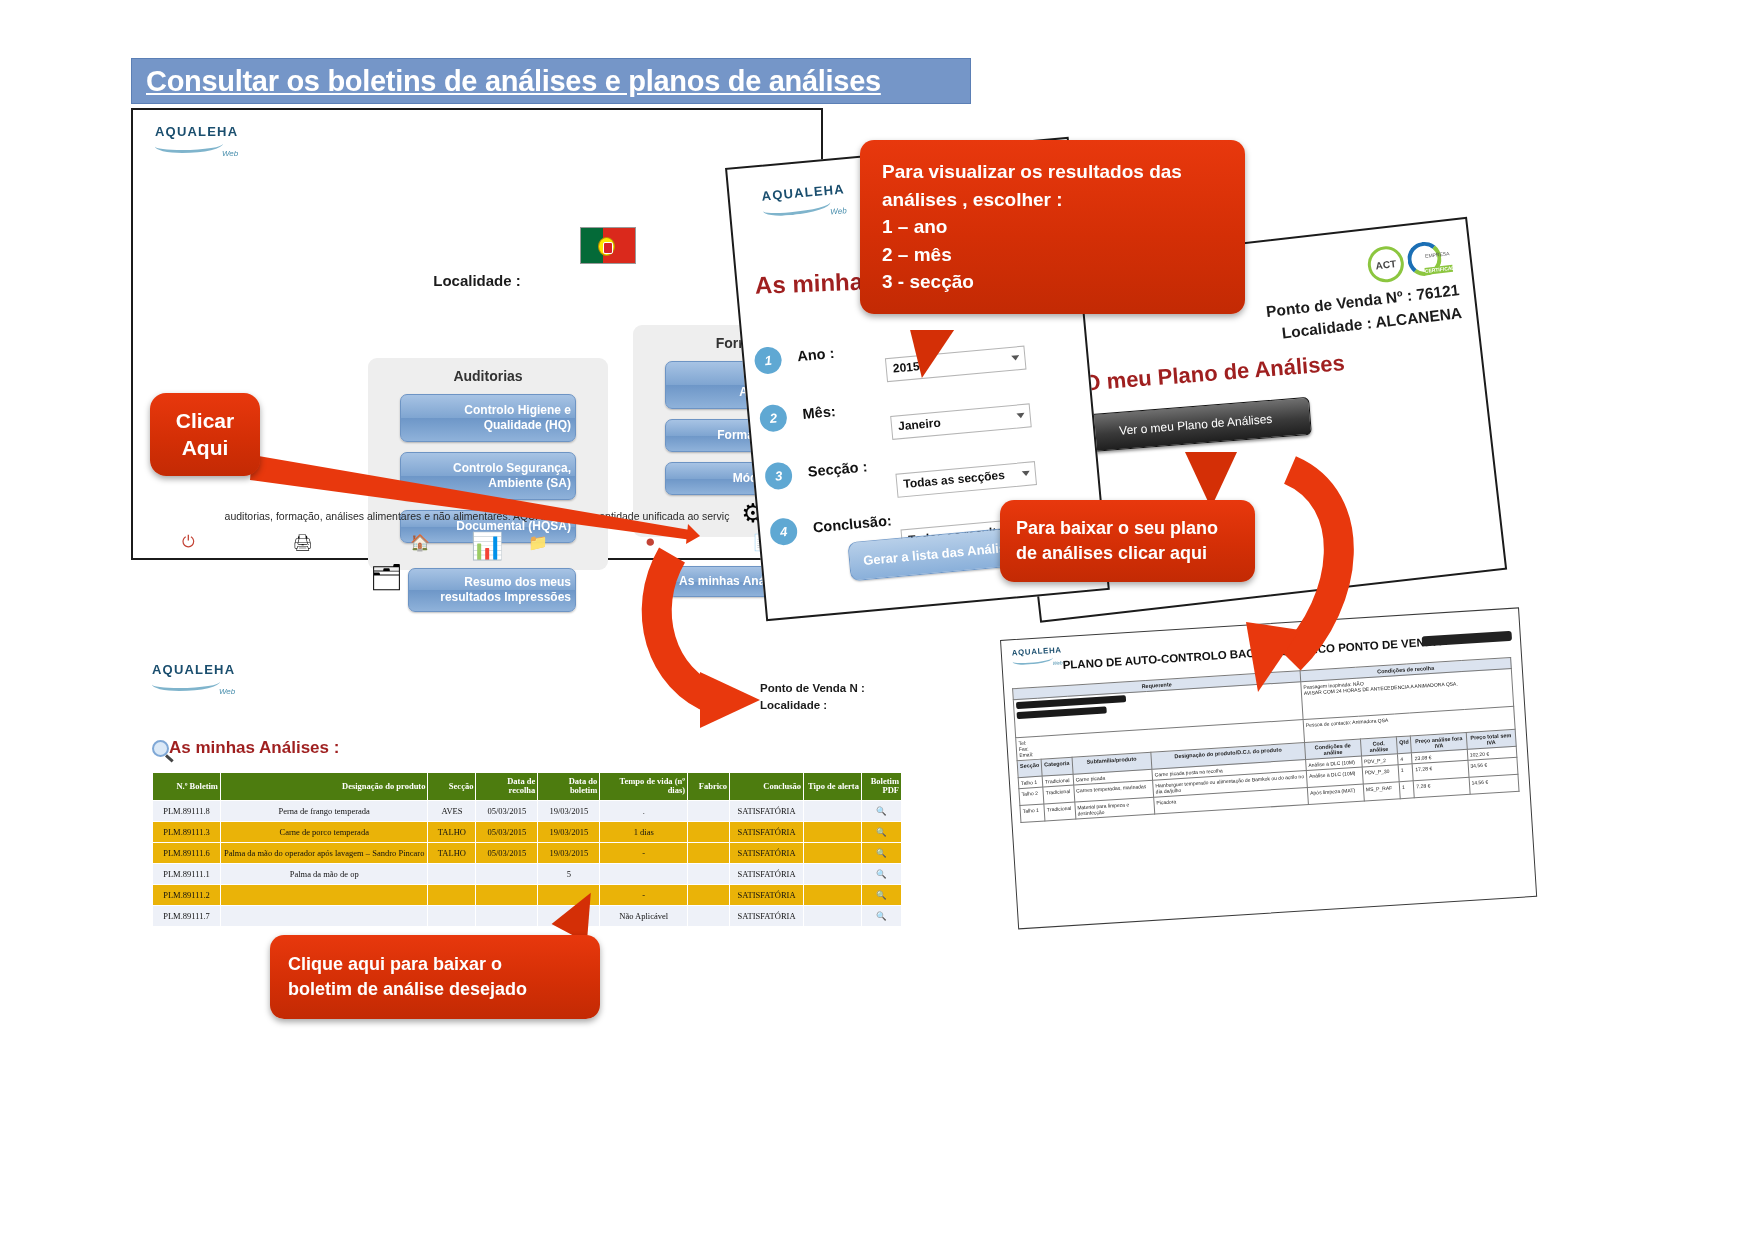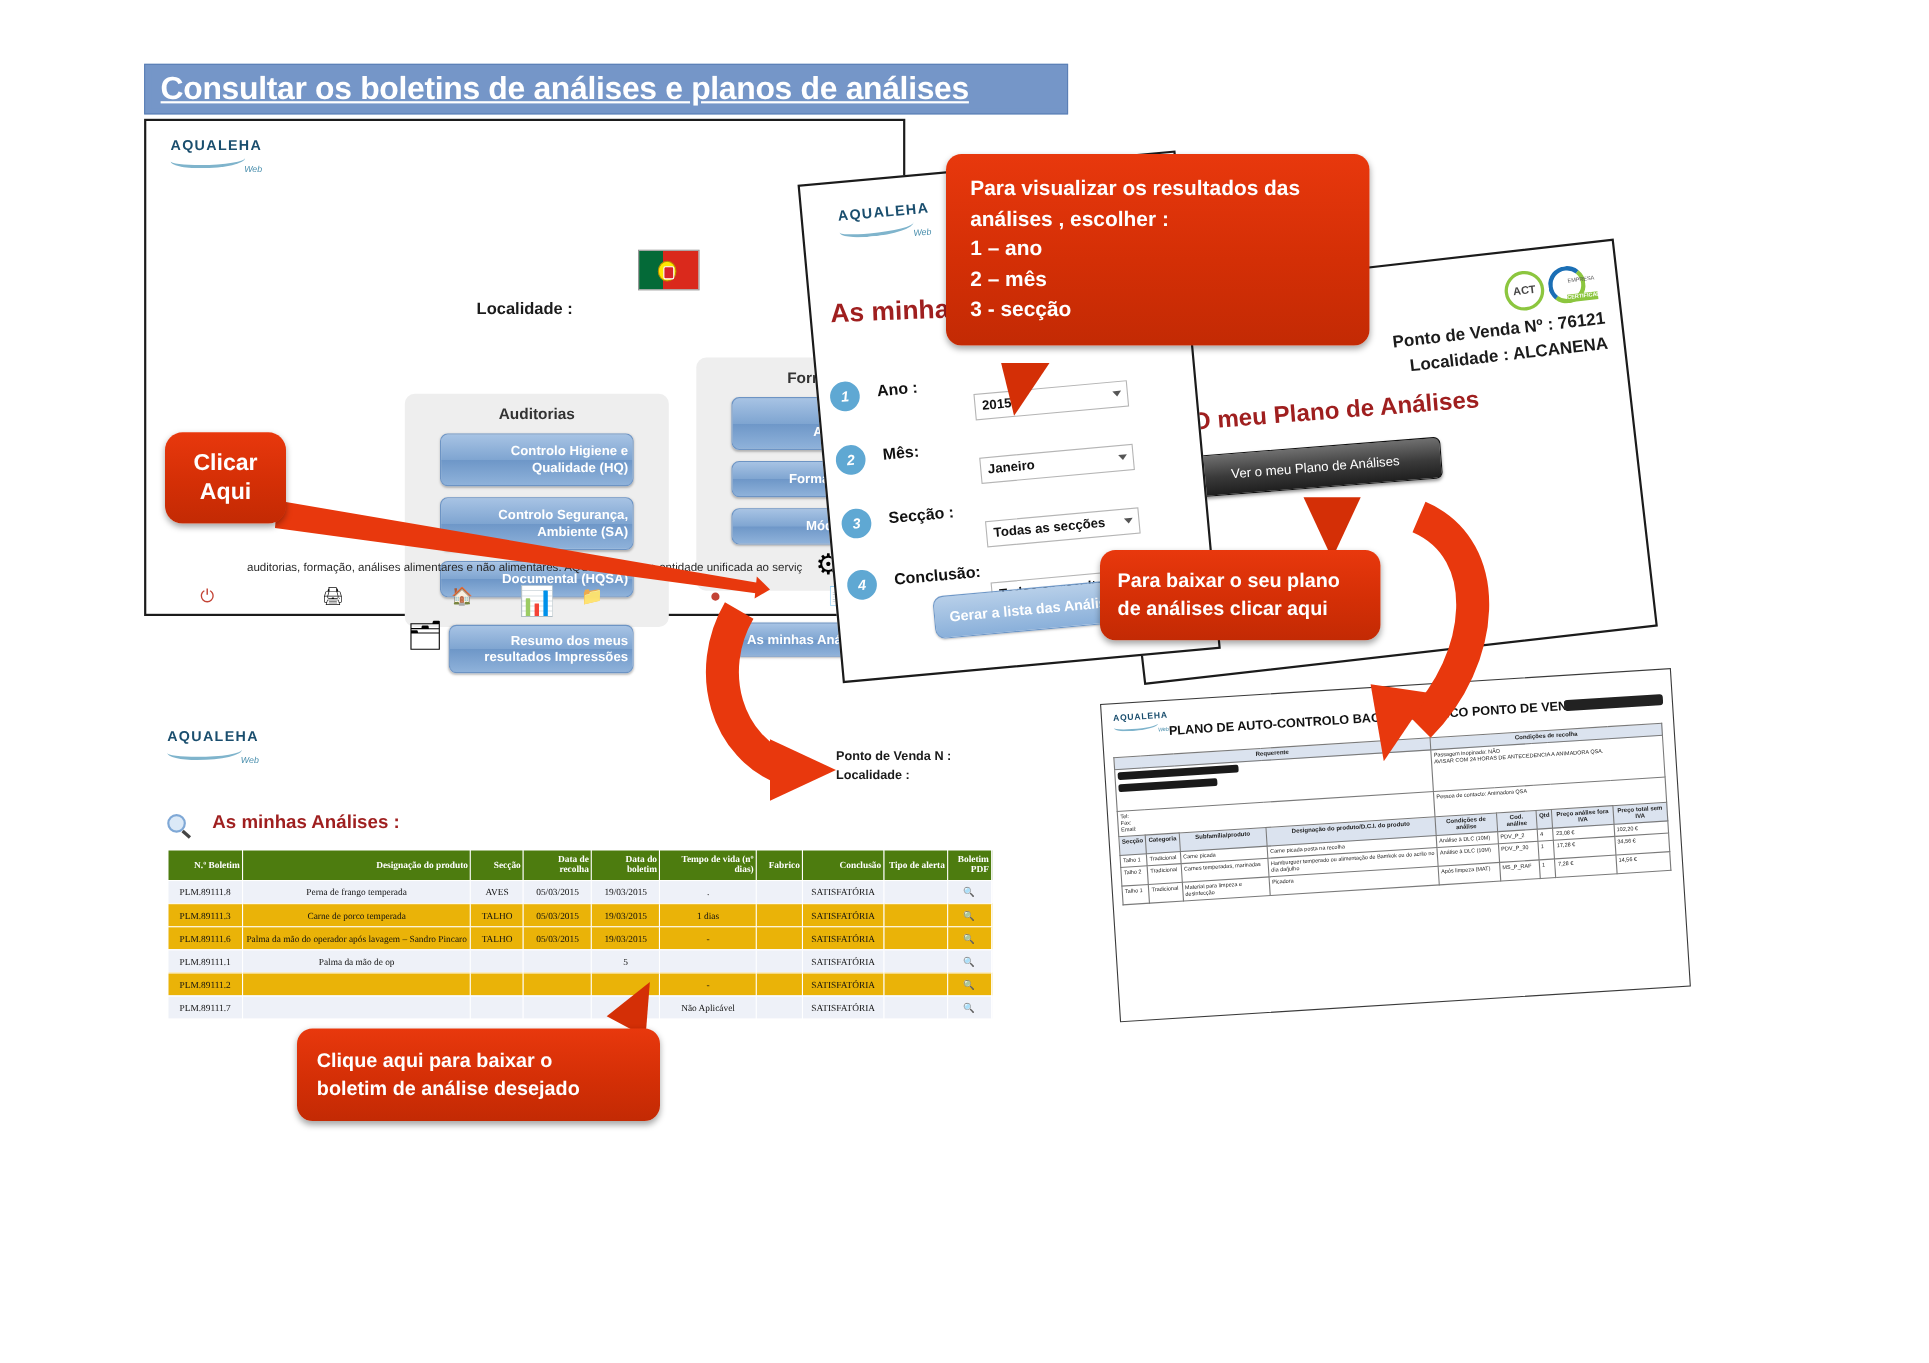--- a/index.html
+++ b/index.html
@@ -193,21 +193,21 @@
   #panel4{ position:absolute; left:140px; top:650px; width:780px; height:330px; }
   #p4-logo{ position:absolute; left:12px; top:12px; }
   #p4-pv{
     position:absolute; left:620px; top:30px; font-size:11.5px; font-weight:bold;
     color:#1b1b1b; line-height:1.5; white-space:nowrap;
   }
   #p4-emblem{
     position:absolute; left:700px; top:-2px; width:26px; height:26px; font-size:19px;
     color:#b02020;
   }
-  #p4-title-row{ position:absolute; left:12px; top:88px; display:flex; align-items:center; gap:24px; }
+  #p4-title-row{ position:absolute; left:12px; top:88px; display:flex; align-items:center; gap:0; }
   #magnifier{
     width:17px;height:17px;border:2.5px solid #7fa8d6;border-radius:50%;
     position:relative; display:inline-block; background:#dbe9f7;
   }
   #magnifier::after{
     content:""; position:absolute; right:-7px; bottom:-5px; width:9px;height:2.5px;
     background:#444; transform:rotate(42deg);
   }
   #p4-title{ font-size:17px; font-weight:bold; color:#9f1f1f; }
 

